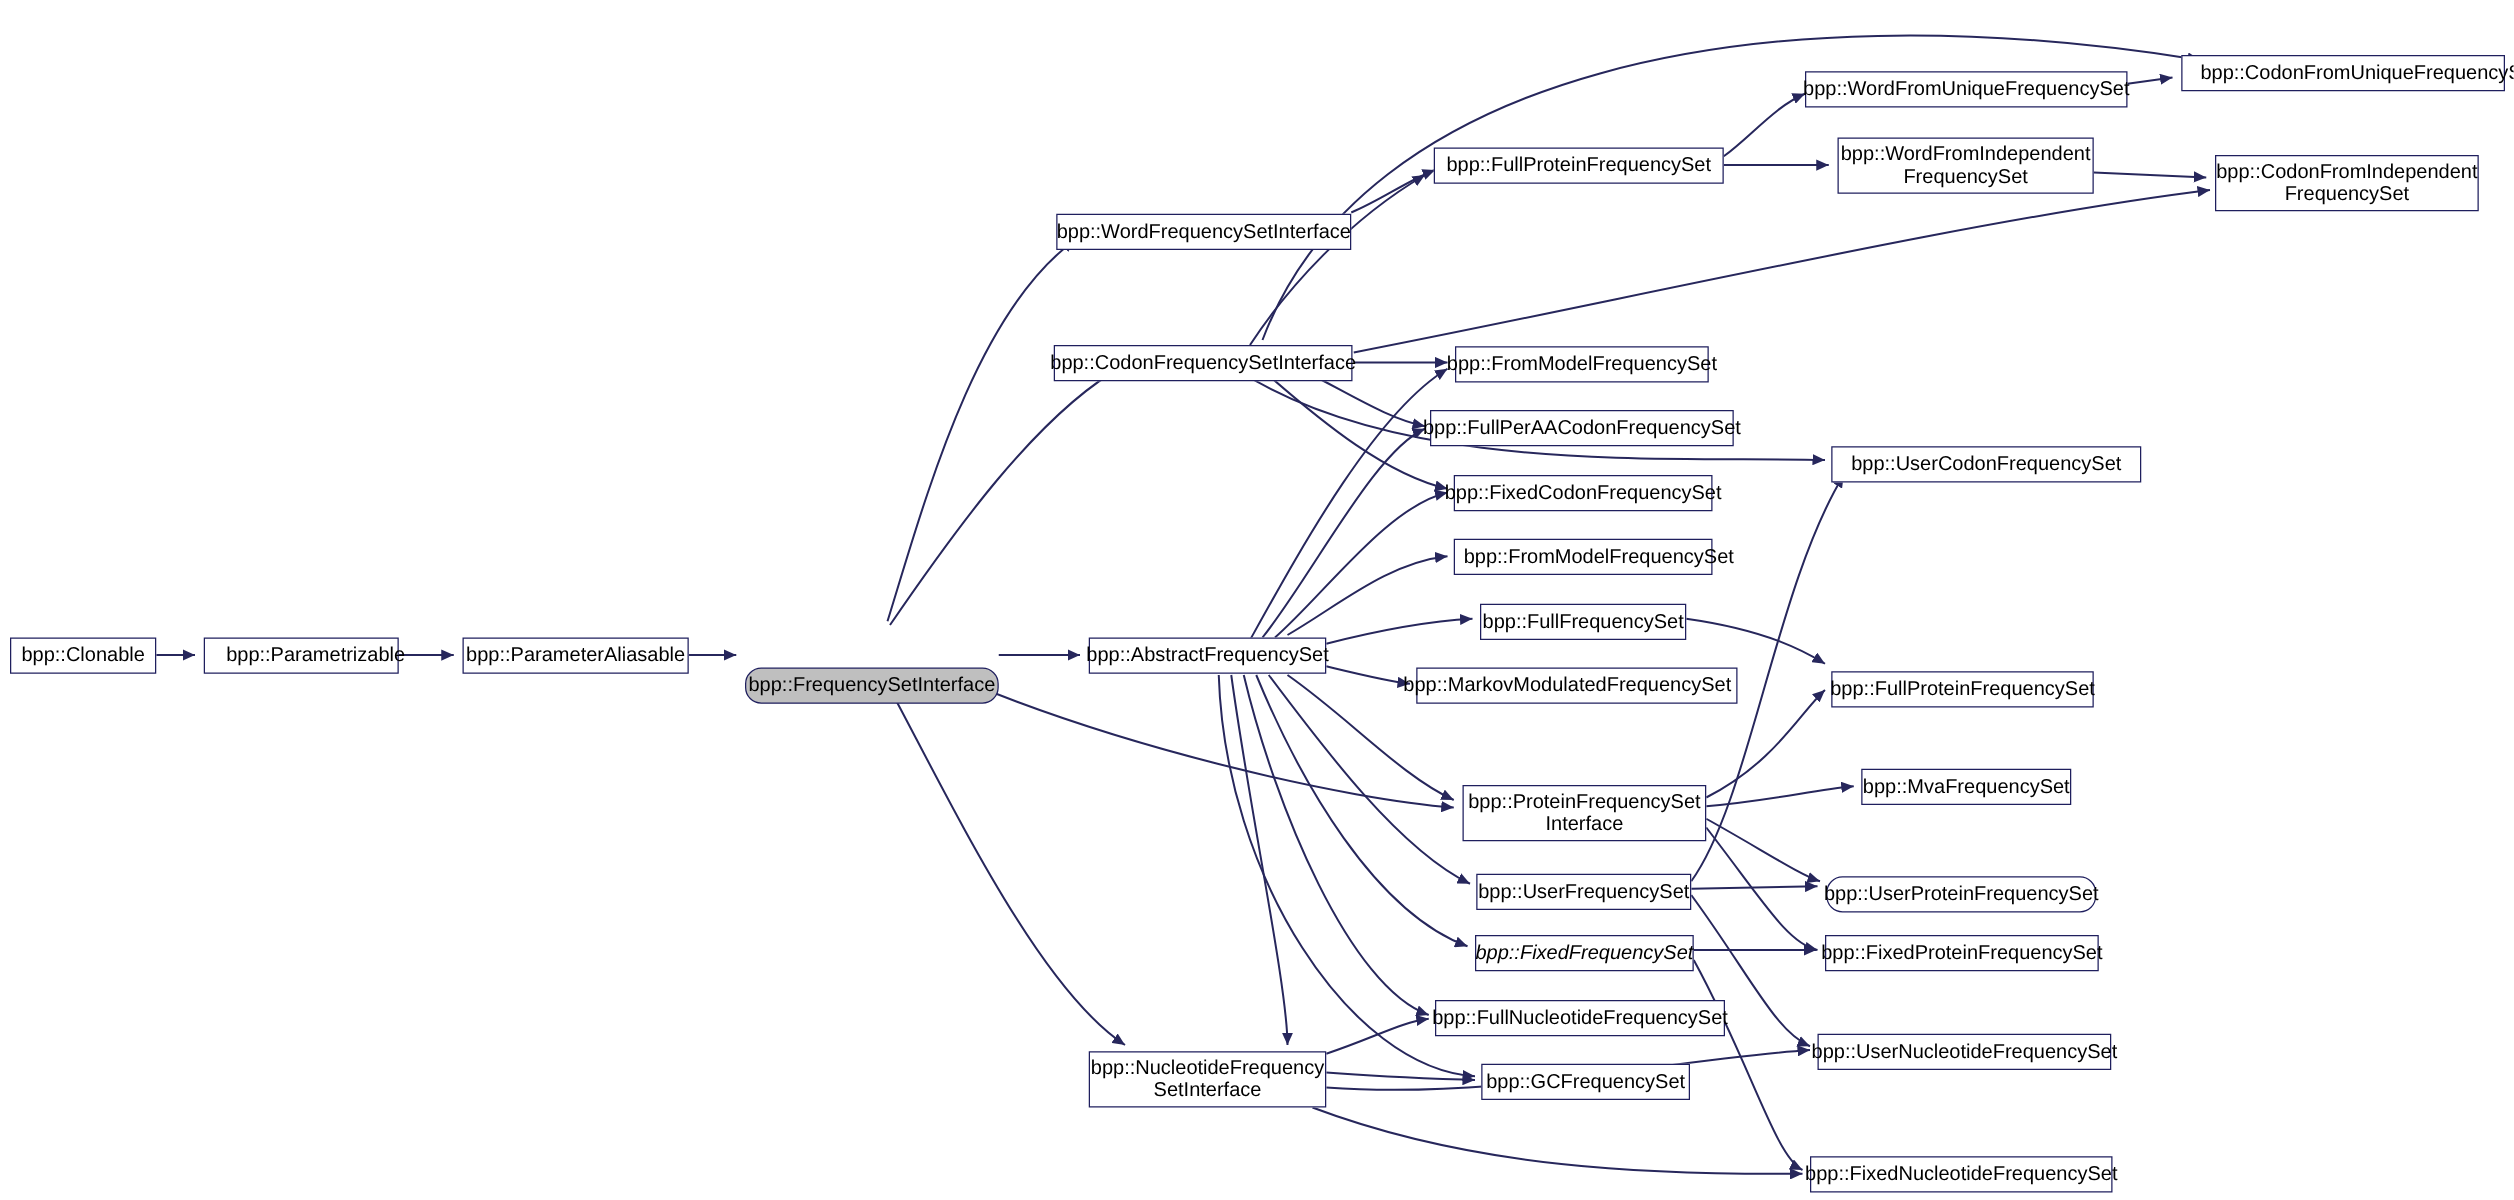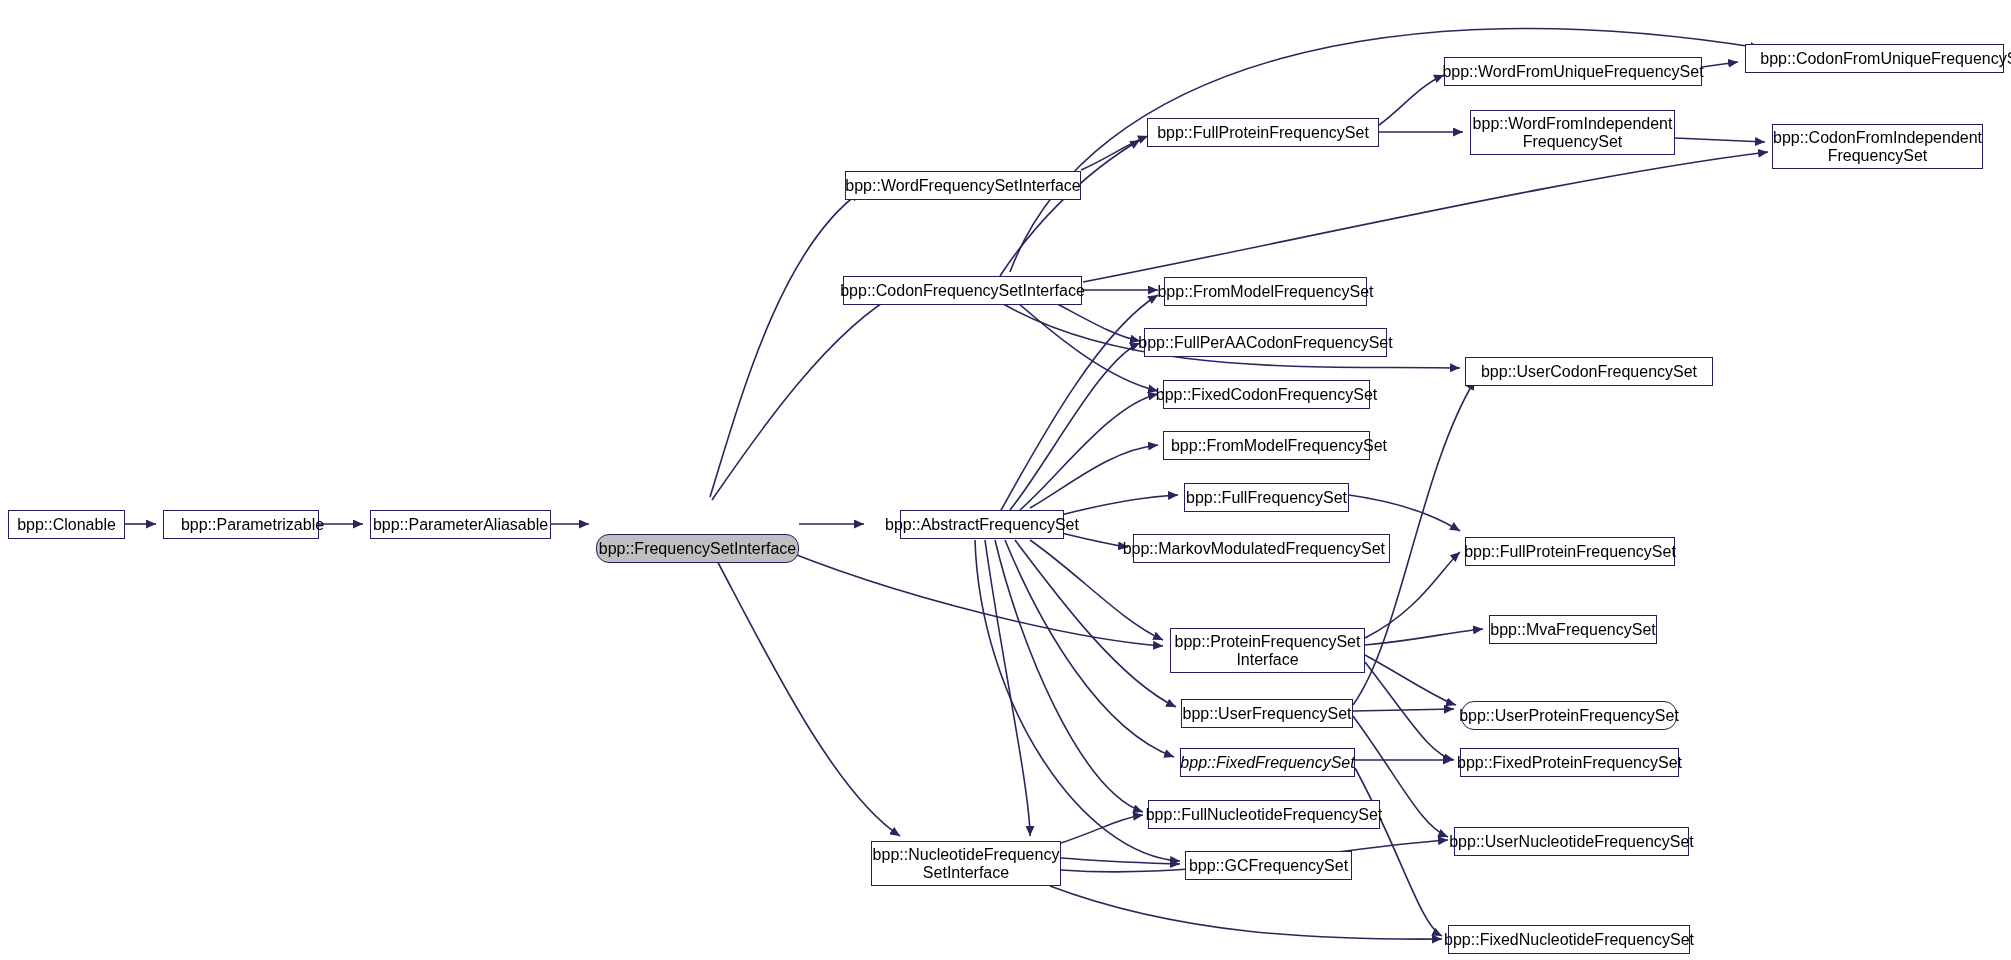--- a/index.html
+++ b/index.html
@@ -99,21 +99,21 @@
         <path d="M 1061 858 C 1110 862 1150 863 1180 864" marker-end="url(#arrow)"></path>
         <path d="M 1061 870 C 1200 880 1330 848 1448 840" marker-end="url(#arrow)"></path>
         <path d="M 1050 886 C 1180 935 1320 940 1442 939" marker-end="url(#arrow)"></path>
       </g>
   </svg>
   <div id="node-layer">
       <div class="node" style="left: 8px; top: 510px; width: 117px; height: 29px; border-color: rgb(31, 31, 94);"><span>bpp::Clonable</span></div>
       <div class="node" style="left: 163px; top: 510px; width: 156px; height: 29px; border-color: rgb(31, 31, 94); padding-left: 27px;"><span>bpp::Parametrizable</span></div>
       <div class="node" style="left: 370px; top: 510px; width: 181px; height: 29px; border-color: rgb(31, 31, 94);"><span>bpp::ParameterAliasable</span></div>
       <div class="node highlight" style="left: 596px; top: 534px; width: 203px; height: 29px; border-color: rgb(31, 31, 94); border-radius: 13px;"><span>bpp::FrequencySetInterface</span></div>
-      <div class="node" style="left: 900px; top: 510px; width: 164px; height: 29px; border-color: rgb(31, 31, 94);"><span>bpp::AbstractFrequencySet</span></div>
+      <div class="node" style="left: 871px; top: 510px; width: 190px; height: 29px; border-color: rgb(31, 31, 94);"><span>bpp::AbstractFrequencySet</span></div>
       <div class="node" style="left: 845px; top: 171px; width: 236px; height: 29px; border-color: rgb(31, 31, 94);"><span>bpp::WordFrequencySetInterface</span></div>
       <div class="node" style="left: 843px; top: 276px; width: 239px; height: 29px; border-color: rgb(31, 31, 94);"><span>bpp::CodonFrequencySetInterface</span></div>
       <div class="node" style="left: 1147px; top: 118px; width: 232px; height: 29px; border-color: rgb(31, 31, 94);"><span>bpp::FullProteinFrequencySet</span></div>
       <div class="node" style="left: 1444px; top: 57px; width: 258px; height: 29px; border-color: rgb(31, 31, 94);"><span>bpp::WordFromUniqueFrequencySet</span></div>
       <div class="node" style="left: 1470px; top: 110px; width: 205px; height: 45px; border-color: rgb(31, 31, 94);"><span>bpp::WordFromIndependent
 FrequencySet</span></div>
       <div class="node" style="left: 1745px; top: 44px; width: 259px; height: 29px; border-color: rgb(31, 31, 94); padding-left: 46px;"><span>bpp::CodonFromUniqueFrequencySet</span></div>
       <div class="node" style="left: 1772px; top: 124px; width: 211px; height: 45px; border-color: rgb(31, 31, 94);"><span>bpp::CodonFromIndependent
 FrequencySet</span></div>
       <div class="node" style="left: 1164px; top: 277px; width: 203px; height: 29px; border-color: rgb(31, 31, 94);"><span>bpp::FromModelFrequencySet</span></div>

